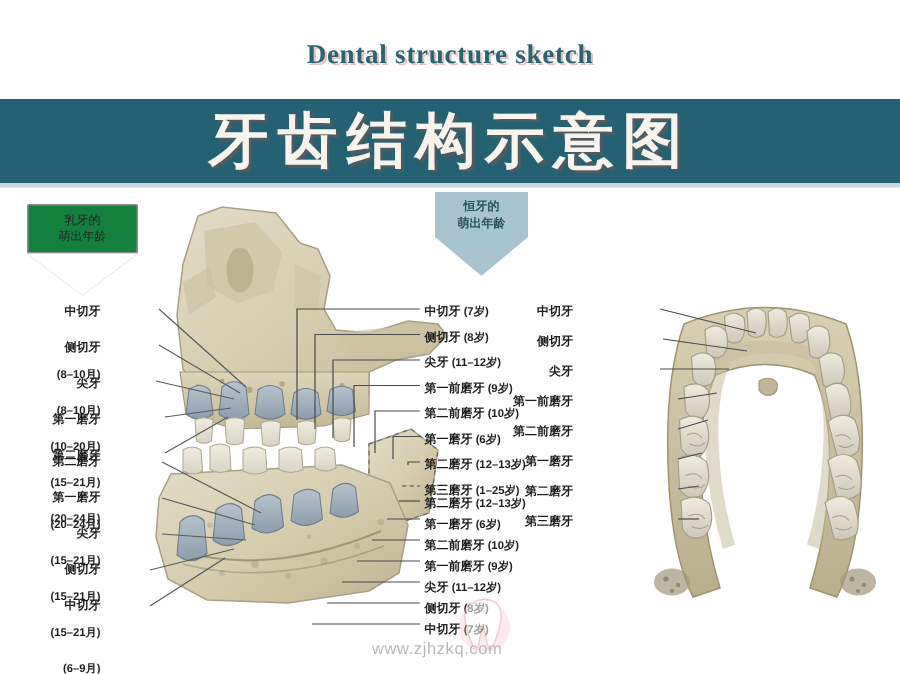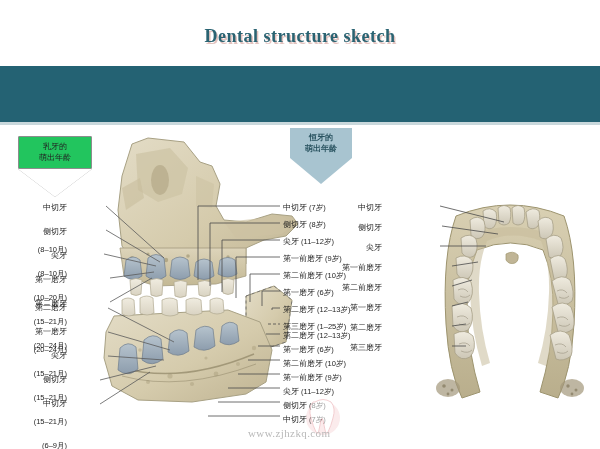--- a/index.html
+++ b/index.html
@@ -32,21 +32,21 @@
     font-family:"DejaVu Sans","Liberation Sans",sans-serif;
     font-weight:bold;font-size:40px;letter-spacing:6px;
     color:#f7f4ee;
     text-shadow:2px 2px 0 rgba(150,80,70,.40);
     white-space:nowrap;line-height:50px;
   }
 
   
   .arrow-box{position:absolute;width:74px;}
   .arrow-box .head{
-    border:1px solid #8d8d8d;background:#22c55e;
+    border:1px solid #8d8d8d;background:#15803d;
     font-size:8px;line-height:10.5px;color:#222;text-align:center;
     padding:5px 2px 5px;
   }
   .arrow-box .tail{
     width:0;height:0;margin:0 auto;
     border-left:37px solid transparent;border-right:37px solid transparent;
     border-top:28px solid #ffffff;
     position:relative;
   }
   .arrow-box .tail::before{
@@ -66,43 +66,45 @@
   .arrow-teal .tail{
     border-left:31px solid transparent;border-right:31px solid transparent;
     border-top:26px solid #a8c4d0;
   }
   .arrow-teal .tail::before{display:none;}
 
   
   .lbl{
     position:absolute;font-size:8px;line-height:9.5px;color:#1d1d1d;
     white-space:nowrap;
+    font-weight:bold;
   }
   .lbl-r{text-align:right;}
   .lbl .age{font-size:7.5px;margin-top:32px;}
 
   
   .art{position:absolute;}
   .watermark{
     position:absolute;left:248px;top:427px;
     font-size:11px;color:#b9b9b9;letter-spacing:.4px;
-    font-family:Liberation Serif, serif;
+    font-family:Liberation Sans, sans-serif;
   }
   .tooth-wm{
     position:absolute;left:305px;top:396px;width:36px;height:40px;
     opacity:.55;
   }
 </style>
 </head>
 <body>
 
 <div id="root">
 
   <div class="en-title">Dental structure sketch</div>
   <div class="band"></div>
+  <div class="cn-title">牙齿结构示意图</div>
 
   <div class="arrow-box arrow-left">
     <div class="head">
       <div>乳牙的</div>
       <div>萌出年龄</div>
     </div>
     <div class="tail"></div>
   </div>
 
   <div class="arrow-box arrow-teal">

